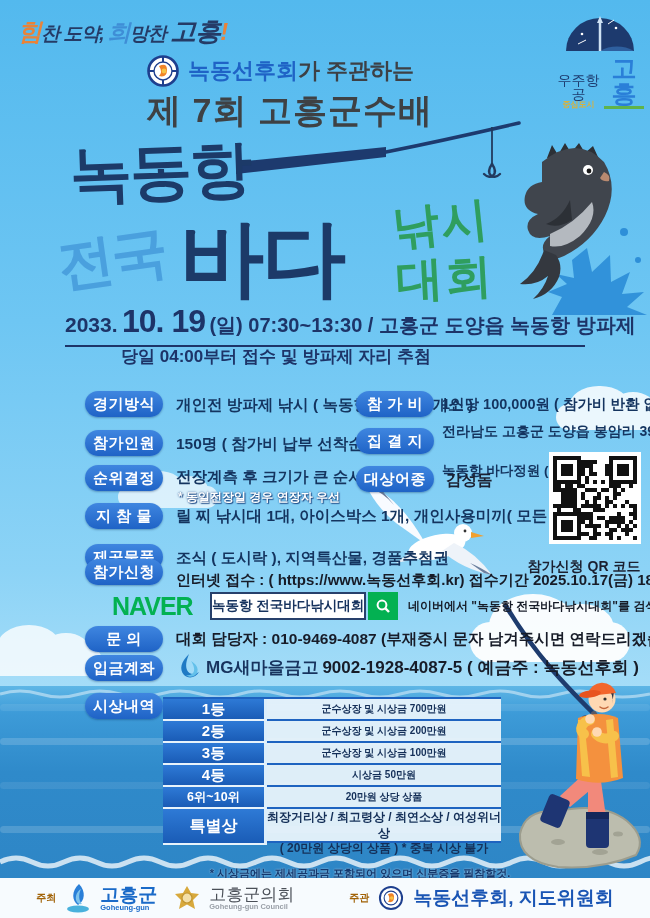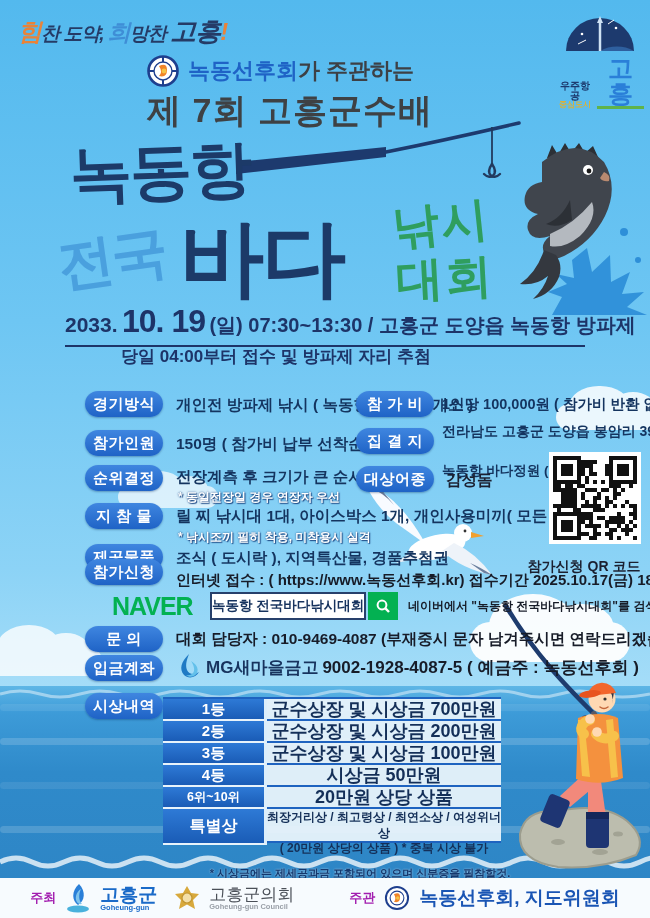--- a/index.html
+++ b/index.html
@@ -30,26 +30,26 @@
   .rowtext{position:absolute;font-weight:800;font-size:15.5px;color:#14345f;z-index:5;white-space:nowrap;}
   .rownote{position:absolute;font-weight:bold;font-size:12px;color:#fff;z-index:5;white-space:nowrap;
     text-shadow:0 0 2px #1d4a86,1px 1px 1px #1d4a86;}
   
   #prize-table{position:absolute;left:163px;top:697px;width:338px;z-index:5;border-top:2px solid #1e63c0;}
   .p-row{display:flex;}
   .p-rank{width:101px;background:linear-gradient(180deg,#2e7ad6,#1a5cb6);color:#fff;
     font-weight:800;font-size:15px;text-align:center;border-bottom:2px solid #e8f3fb;
     border-right:3px solid #dceefb;}
   .p-prize{width:234px;background:rgba(238,246,252,.92);color:#142f58;font-weight:800;
-    font-size:18px;text-align:center;border-bottom:2px solid #1e63c0;}
+    font-size:10px;text-align:center;border-bottom:2px solid #1e63c0;}
   .h22 .p-rank,.h22 .p-prize{height:20px;line-height:20px;}
   
   #footer{position:absolute;left:0;top:878px;width:650px;height:40px;background:#f7fbfe;z-index:8;
     display:flex;align-items:center;justify-content:center;gap:9px;}
-  .f-label{font-size:13px;font-weight:800;color:#a21caf;}
+  .f-label{font-size:10px;font-weight:800;color:#a16207;}
   .f-col{display:flex;flex-direction:column;line-height:1;}
   
   #naver-box{position:absolute;left:210px;top:592px;width:152px;height:24px;background:#fff;
     border:2px solid #27406b;display:flex;align-items:center;z-index:5;}
   #naver-box .q{flex:1;text-align:center;font-size:13.5px;font-weight:800;color:#17335e;white-space:nowrap;}
   #naver-btn{position:absolute;left:368px;top:592px;width:30px;height:28px;background:#03b152;z-index:5;
     display:flex;align-items:center;justify-content:center;}
   
   #qr-wrap{position:absolute;left:549px;top:452px;width:92px;height:92px;background:#fff;z-index:5;
     padding:2px;box-sizing:border-box;}
@@ -85,21 +85,21 @@
       <path d="M36,37 A34,33 0 0 1 70,37 Z" fill="#2e5f9e"></path>
       <line x1="36" y1="8" x2="36" y2="37" stroke="#cfe2f4" stroke-width="2.5"></line>
       <path d="M36,2 L39,9 L33,9 Z" fill="#cfe2f4"></path>
       <circle cx="18" cy="20" r="1.3" fill="#fff"></circle>
         <circle cx="52" cy="14" r="1.3" fill="#fff"></circle>
       <line x1="44" y1="10" x2="50" y2="6" stroke="#fff" stroke-width="1"></line>
       <line x1="14" y1="30" x2="22" y2="26" stroke="#fff" stroke-width="1"></line>
     </svg>
     <div style="display:flex;justify-content:center;align-items:flex-end;gap:3px;line-height:1;">
       <div class="f-col">
-        <span style="font-size:10px;font-weight:700;color:#1d3a6e;">우주항공</span>
+        <span style="font-size:14px;font-weight:400;color:#1d3a6e;">우주항공</span>
         <span style="font-size:8px;font-weight:800;color:#d9b23a;">중심도시</span>
       </div>
       <span style="font-size:25px;font-weight:800;color:#2a7fd8;border-bottom:3px solid #5fb34a;">고흥</span>
     </div>
   </div>
 
   <div class="abs" style="left:0;top:54px;width:650px;display:flex;justify-content:center;align-items:center;gap:8px;z-index:5;transform:translateX(-45px);">
     <svg width="34" height="34" viewBox="0 0 34 34">
       <circle cx="17" cy="17" r="14.5" fill="#fff" stroke="#1e3f8e" stroke-width="2.6"></circle>
       <circle cx="17" cy="17" r="9" fill="#fff" stroke="#1e3f8e" stroke-width="1.4"></circle>
@@ -172,21 +172,20 @@
 
   <div class="pill" style="left:85px;top:430px;">참가인원</div>
   <div class="rowtext" style="left:176px;top:434px;">150명 ( 참가비 납부 선착순 )</div>
 
   <div class="pill" style="left:85px;top:465px;">순위결정</div>
   <div class="rowtext" style="left:176px;top:467px;">전장계측 후 크기가 큰 순서</div>
   <div class="rownote" style="left:178px;top:489px;">* 동일전장일 경우 연장자 우선</div>
 
   <div class="pill" style="left:85px;top:503px;">지 참 물</div>
   <div class="rowtext" style="left:176px;top:506px;">릴 찌 낚시대 1대, 아이스박스 1개, 개인사용미끼( 모든 미끼 사용 )</div>
-  <div class="rownote" style="left:178px;top:529px;">* 낚시조끼 필히 착용, 미착용시 실격</div>
 
   <div class="pill" style="left:85px;top:544px;">제공물품</div>
   <div class="rowtext" style="left:176px;top:548px;">조식 ( 도시락 ), 지역특산물, 경품추첨권</div>
 
   <div class="pill" style="left:356px;top:391px;">참 가 비</div>
   <div class="rowtext" style="left:442px;top:395px;font-size:14.5px;">1인당 100,000원 ( 참가비 반환 없음 )</div>
 
   <div class="pill" style="left:356px;top:428px;">집 결 지</div>
   <div class="rowtext" style="left:442px;top:423px;font-size:14px;">전라남도 고흥군 도양읍  봉암리 3953</div>
   <div class="rowtext" style="left:442px;top:442px;font-size:13.5px;margin-top:20px;">녹동항 바다정원 (인공섬)</div>

